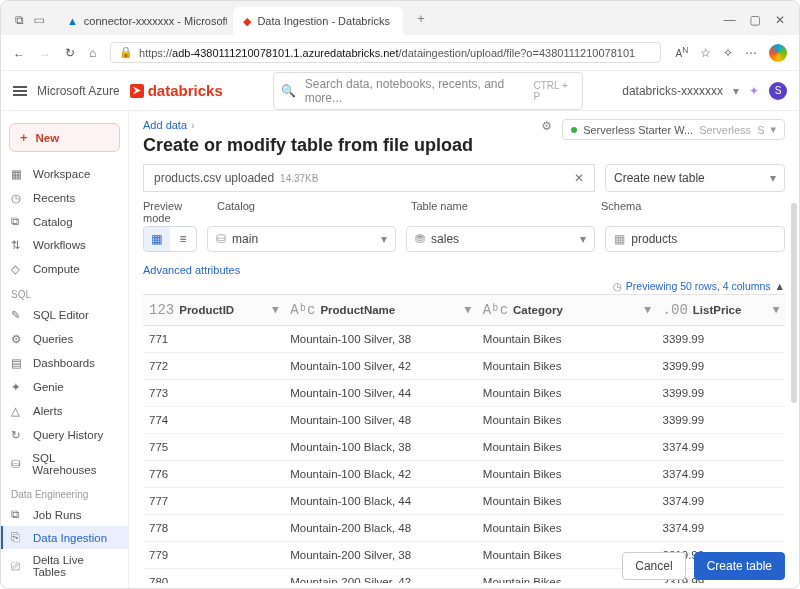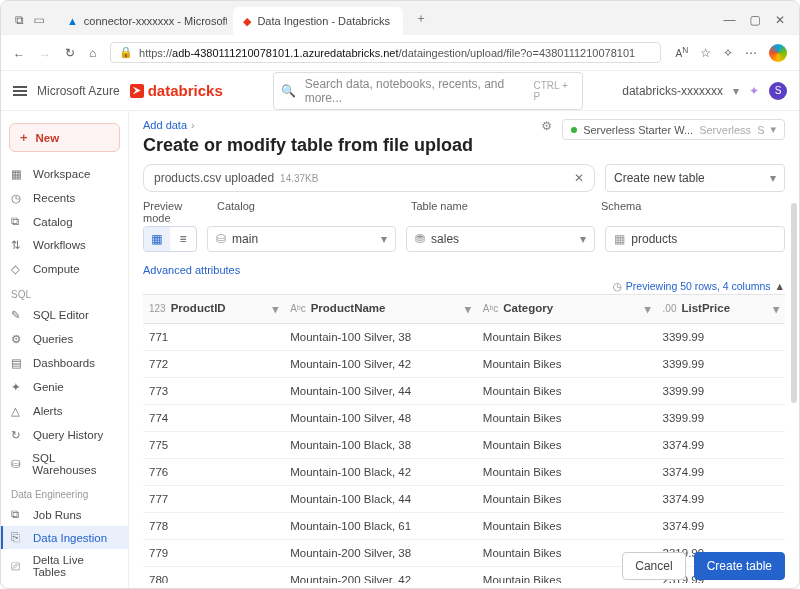--- a/index.html
+++ b/index.html
@@ -44,40 +44,40 @@
 .content { flex: 1; padding: 8px 14px 5px 14px; overflow: hidden; display: flex; flex-direction: column; position: relative; }
 .breadcrumb { color: #2563cc; font-size: 11px; margin-bottom: 4px; }
 .breadcrumb .sep { color: #999; margin-left: 4px; }
 .page-title-row { display: flex; align-items: flex-start; gap: 10px; }
 h1 { font-size: 18px; font-weight: 600; color: #222; margin-bottom: 8px; flex: 1; }
 .cluster-ind { display: flex; align-items:center; gap:6px; font-size:11px; color:#555; border:1px solid #ddd; border-radius:4px; padding:3px 8px;justify-content:flex-end; }
 .cluster-ind .dot { width:6px; height:6px; background:#3bb143; border-radius:50%; }
 .gear { color:#888; font-size:12px; }
 
 .row1 { display: flex; gap: 10px; }
-.filebox { flex: 1; border: 1px solid #ddd; border-radius: 9px; padding: 6px 10px; display: flex; align-items:center; gap:6px; color:#555; }
+.filebox { flex: 1; border: 1px solid #ddd; border-radius: 0; padding: 6px 10px; display: flex; align-items:center; gap:6px; color:#555; }
 .filebox .size { color:#999; font-size:10px; }
 .filebox .x { margin-left:auto; color:#777; }
 .dropdown { border:1px solid #ddd; border-radius:4px; padding:5px 8px; display:flex; align-items:center; gap:6px; color:#444; background:#fff; min-width:120px; }
 .dropdown .chev { margin-left:auto; color:#888; }
 
 .label-row { display:flex; gap:10px; margin-top:8px; font-size:11px; color:#555; }
 .control-row { display:flex; gap:10px; margin-top:2px; }
 .preview-toggle { display:flex; border:1px solid #cfd9e8; border-radius:4px; overflow:hidden; }
 .preview-toggle .opt { width:26px; height:24px; display:flex; align-items:center; justify-content:center; color:#555; }
 .preview-toggle .opt.active { background:#eaf1fb; color:#2563cc; }
 
 .attrs { color:#2563cc; font-size:11px; margin:12px 0 4px; }
 .previewing { text-align:right; color:#2563cc; font-size:10.5px; margin-bottom:2px; display:flex; justify-content:flex-end; align-items:center; gap:4px;}
 .previewing .c { color:#888; }
 
 .table-wrap { flex:1; border-top:1px solid #e5e5e5; overflow:auto; position:relative; }
 table { width:100%; border-collapse:collapse; font-size:11.5px; }
 th { text-align:left; font-weight:600; padding:7px 6px; border-bottom:1px solid #e5e5e5; color:#444; background:#fafafa; position:relative; }
-th .type { color:#999; font-weight:400; margin-right:5px; font-family:Liberation Sans, sans-serif; font-size:10px; }
+th .type { color:#999; font-weight:400; margin-right:5px; font-family:Liberation Mono, monospace; font-size:14px; }
 th .chev2 { float:right; color:#999; }
 td { padding:7px 6px; border-bottom:1px solid #f0f0f0; color:#444;margin-left:43px; }
 .footer-btns { position:absolute; bottom:8px; right:14px; display:flex; gap:8px; }
 .btn { border:1px solid #ccc; background:#fff; border-radius:4px; padding:6px 12px; font-size:12px; color:#444; }
 .btn.primary { background:#2563cc; color:#fff; border-color:#2563cc; }
 .vscroll { position:absolute; right:2px; top:92px; width:6px; height:200px; background:#d9d9d9; border-radius:3px; }
 .copilot { width:18px; height:18px; border-radius:50%; background: conic-gradient(#00a4ef,#7cbb00,#ffb900,#f25022,#00a4ef); }
 </style>
 </head>
 <body>
@@ -331,21 +331,21 @@
               <td>3374.99</td>
             </tr>
             <tr>
               <td>777</td>
               <td>Mountain-100 Black, 44</td>
               <td>Mountain Bikes</td>
               <td>3374.99</td>
             </tr>
             <tr>
               <td>778</td>
-              <td>Mountain-100 Black, 61</td>
+              <td>Mountain-200 Black, 48</td>
               <td>Mountain Bikes</td>
               <td>3374.99</td>
             </tr>
             <tr>
               <td>779</td>
               <td>Mountain-200 Silver, 38</td>
               <td>Mountain Bikes</td>
               <td>2319.99</td>
             </tr>
             <tr>

